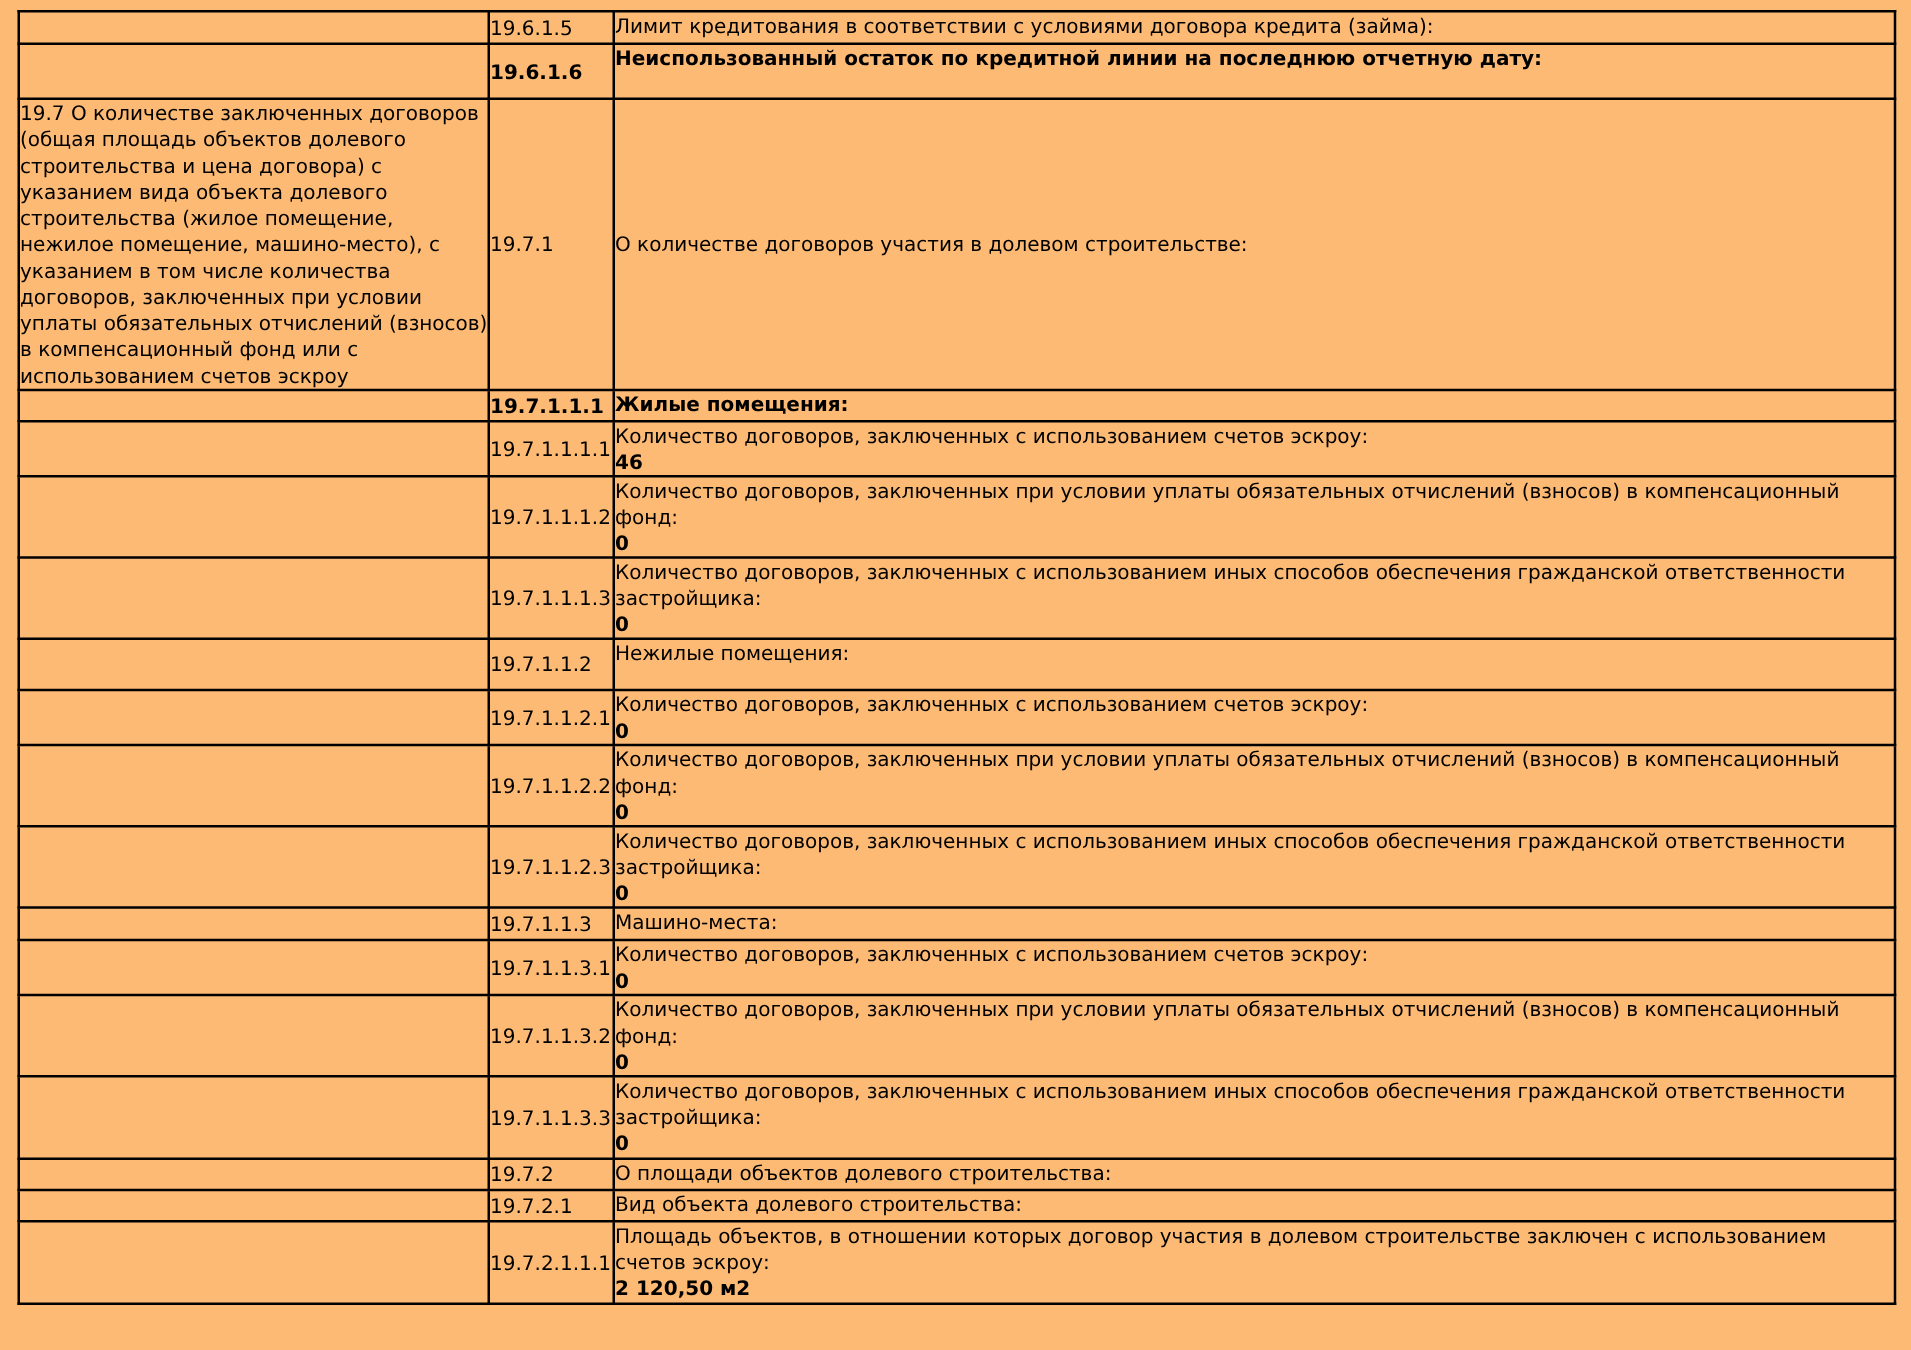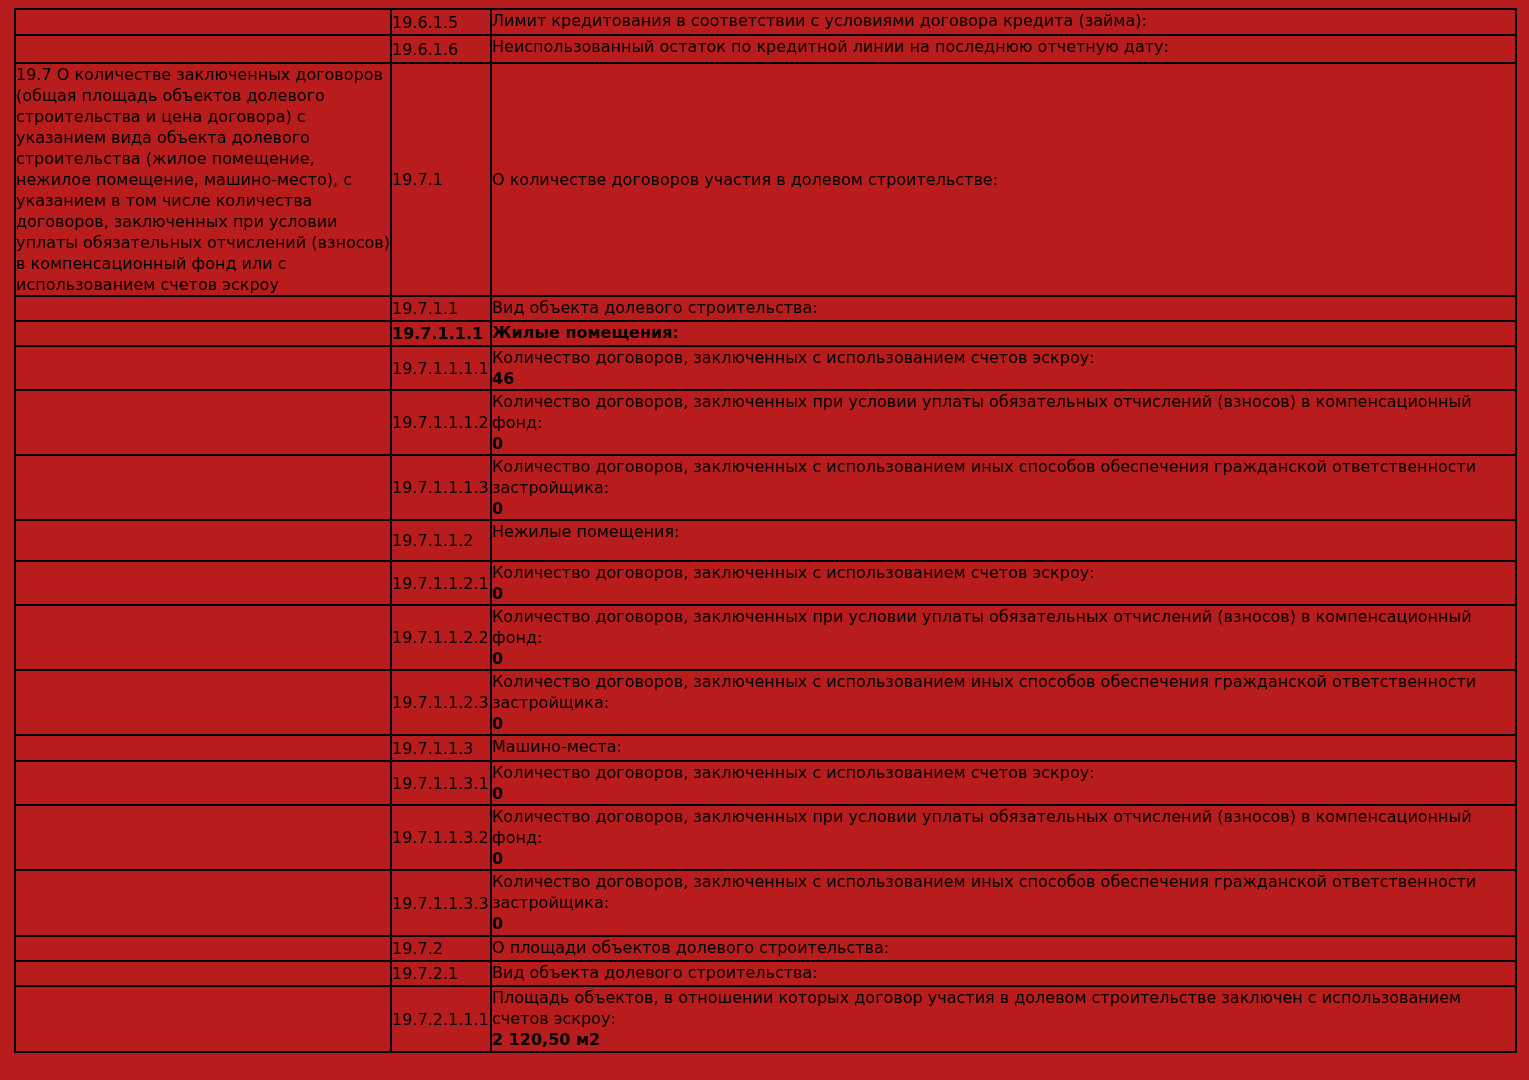--- a/index.html
+++ b/index.html
@@ -12,21 +12,21 @@
     height: 1080px;
     font-family: "DejaVu Sans", "Liberation Sans", sans-serif;
     font-size: 16px;
     color: #000000;
     position: relative;
   }
   .page {
     position: relative;
     width: 1529px;
     height: 1080px;
-    background: #b91c1c;
+    background: #fdba74;
     overflow: hidden;
   }
   table.decl-table {
     position: absolute;
     left: 14px;
     top: 8px;
     width: 1501px;
     border-collapse: collapse;
     table-layout: fixed;
   }
@@ -68,41 +68,34 @@
       <col style="width:1025px">
     </colgroup>
     <tbody id="table-body">
         <tr style="height: 26px;">
           <td class="c1"></td>
           <td class="c2">19.6.1.5</td>
           <td class="c3">
             <div class="field-label">Лимит кредитования в соответствии с условиями договора кредита (займа):</div>
           </td>
         </tr>
-        <tr style="height: 28px;">
+        <tr style="height: 44px; font-weight: bold;">
           <td class="c1"></td>
           <td class="c2">19.6.1.6</td>
           <td class="c3">
             <div class="field-label">Неиспользованный остаток по кредитной линии на последнюю отчетную дату:</div>
           </td>
         </tr>
         <tr style="height: 230px;">
           <td class="c1">
             <div>19.7 О количестве заключенных договоров (общая площадь объектов долевого строительства и цена договора) с указанием вида объекта долевого строительства (жилое помещение, нежилое помещение, машино-место), с указанием в том числе количества договоров, заключенных при условии уплаты обязательных отчислений (взносов) в компенсационный фонд или с использованием счетов эскроу</div>
           </td>
           <td class="c2">19.7.1</td>
           <td class="c3 vmid">
             <div class="field-label">О количестве договоров участия в долевом строительстве:</div>
-          </td>
-        </tr>
-        <tr style="height: 25px;">
-          <td class="c1"></td>
-          <td class="c2">19.7.1.1</td>
-          <td class="c3">
-            <div class="field-label">Вид объекта долевого строительства:</div>
           </td>
         </tr>
         <tr style="height: 25px; font-weight: bold;">
           <td class="c1"></td>
           <td class="c2">19.7.1.1.1</td>
           <td class="c3">
             <div class="field-label">Жилые помещения:</div>
           </td>
         </tr>
         <tr style="height: 43px;">

